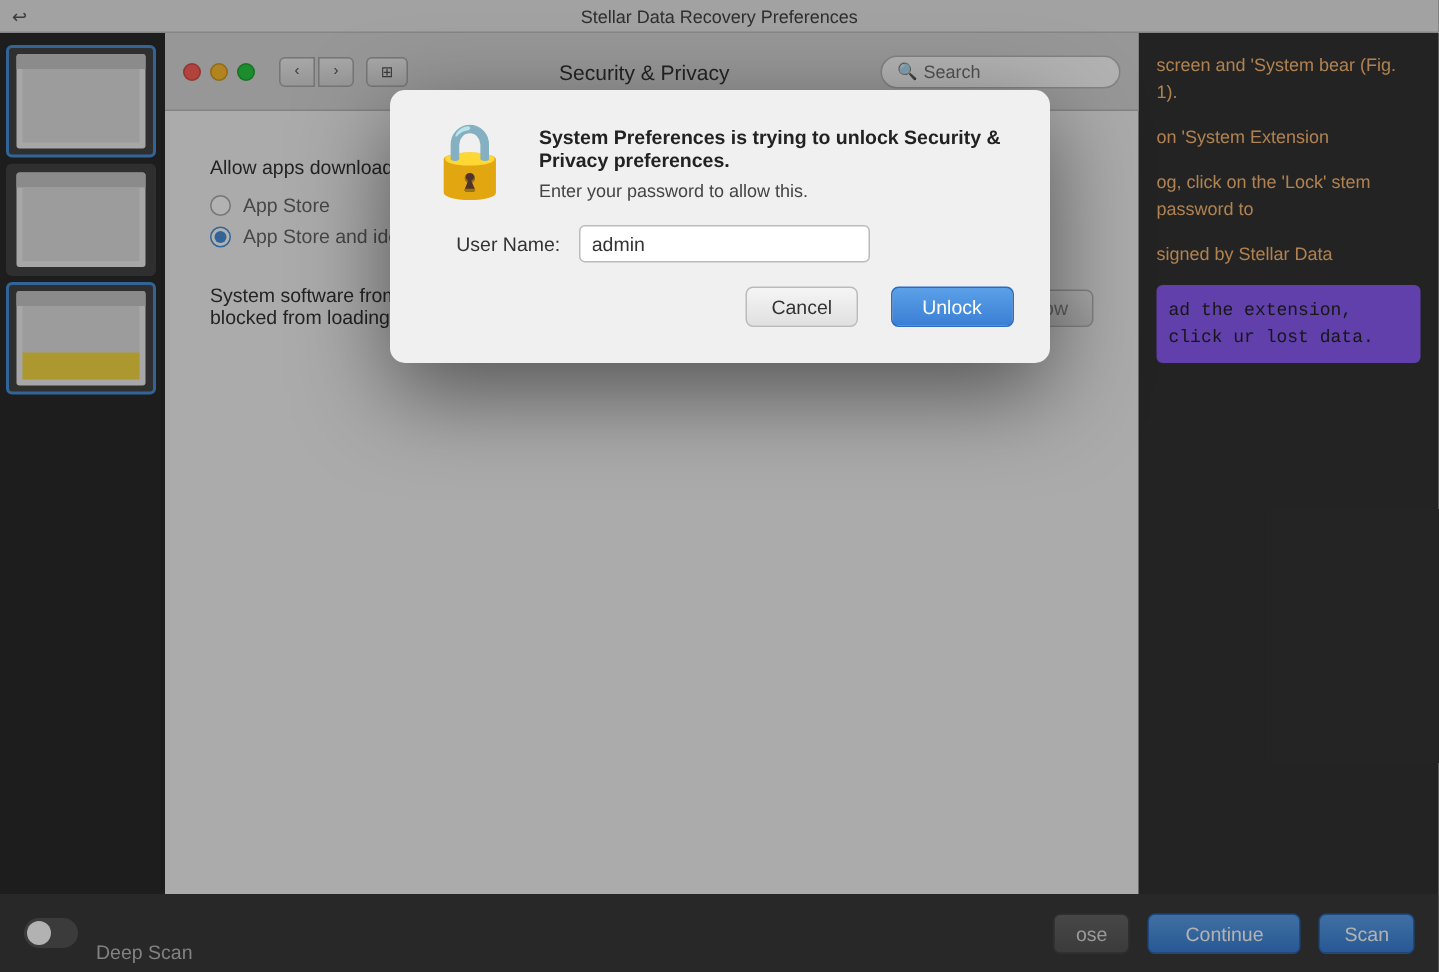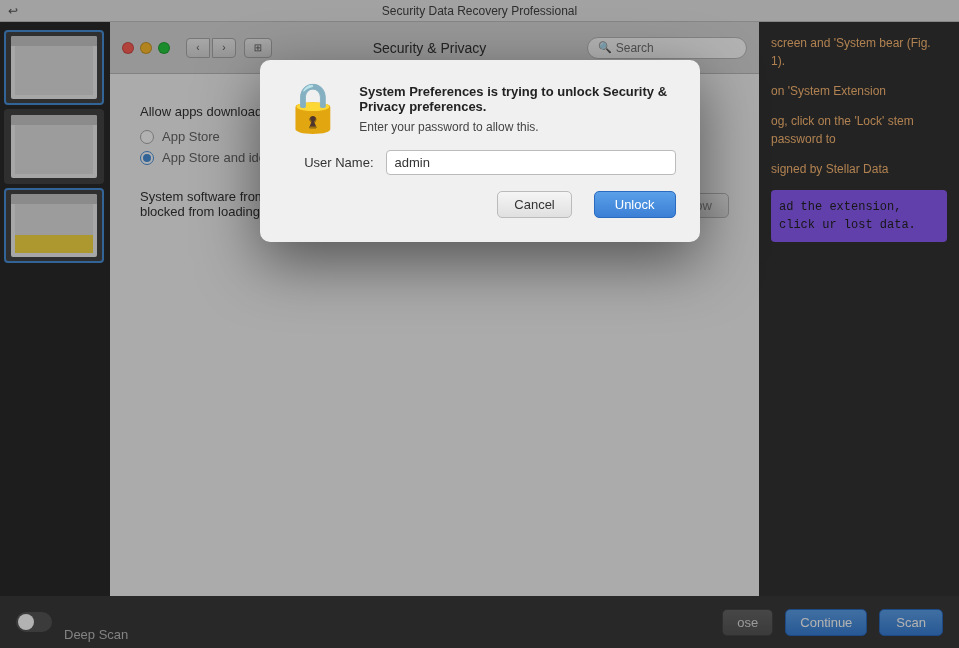--- a/index.html
+++ b/index.html
@@ -365,21 +365,21 @@
       border-radius: 5px;
       padding: 5px 14px;
       font-size: 13px;
       color: #ddd;
       cursor: pointer;
     }
     .continue-btn {
       background: linear-gradient(to bottom, #5ba0e8, #3a7fd5);
       border: 1px solid #2a6abf;
       border-radius: 5px;
-      padding: 5px 14px;
+      padding: 5px 24px;
       font-size: 13px;
       color: white;
       cursor: pointer;
     }
     .scan-btn {
       background: linear-gradient(to bottom, #5ba0e8, #3a7fd5);
       border: 1px solid #2a6abf;
       border-radius: 5px;
       padding: 5px 16px;
       font-size: 13px;
@@ -422,21 +422,21 @@
       font-weight: 700;
       color: #222;
       margin-bottom: 6px;
     }
     .dialog-subtitle {
       font-size: 12px;
       color: #444;
     }
     .dialog-form {
       display: flex;
-      flex-direction: column;
+      flex-direction: row;
       gap: 10px;
     }
     .form-row {
       display: flex;
       align-items: center;
       gap: 12px;
     }
     .form-label {
       font-size: 13px;
       color: #333;
@@ -479,21 +479,21 @@
       font-weight: 500;
     }
   </style>
 </head>
 <body>
 
 <div class="title-bar">
   <div class="title-bar-back">
     <span class="back-arrow">↩</span>
   </div>
-  <span class="title-bar-title">Security Data Recovery Professional</span>
+  <span class="title-bar-title">Stellar Data Recovery Preferences</span>
 </div>
 
 <div class="main-window">
 
   <div class="sidebar">
     <div class="thumb active">
       <div class="thumb-inner">
         <div class="thumb-bar"></div>
         <div class="thumb-content"></div>
       </div>

